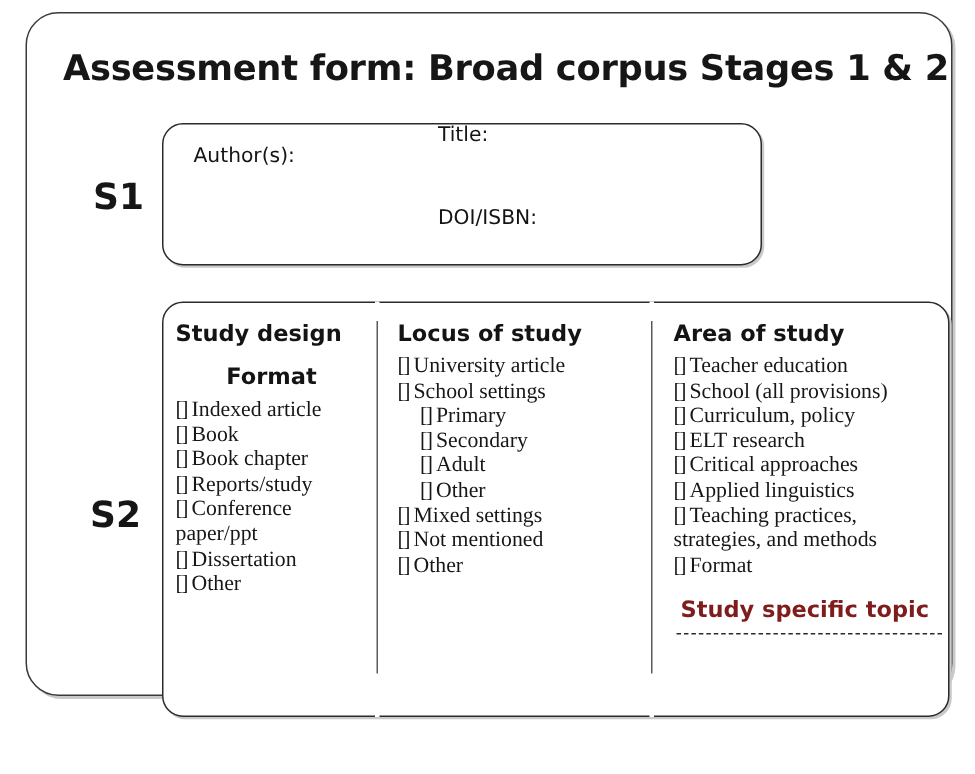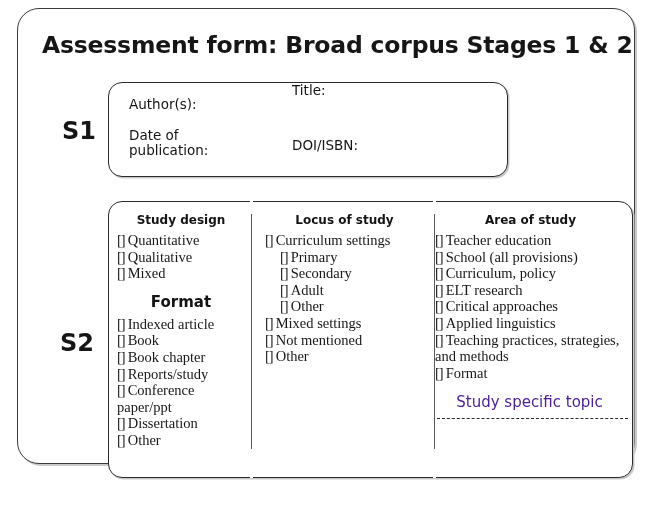--- a/index.html
+++ b/index.html
@@ -101,38 +101,37 @@
     width: 100%; height: 100%;
     display: flex;
   }
   .col {
     position: relative;
     box-sizing: border-box;
     padding-top: 11px;
   }
   #col-design  { width: 142px; padding-left: 8px; }
   #col-locus   { width: 183px; padding-left: 13px;  border-left: 1.4px solid #5a5a5a; }
-  #col-area    { width: 198px;  border-left: 1.4px solid #5a5a5a; }
+  #col-area    { width: 198px; padding-left: 14px;  border-left: 1.4px solid #5a5a5a; }
   
   #col-locus::before, #col-area::before,
   #col-locus::after,  #col-area::after {
     content: "";
     position: absolute;
     left: -2px;
     width: 3px;
     background: #ffffff;
   }
   #col-locus::before, #col-area::before { top: -1px; height: 13px; }
   #col-locus::after,  #col-area::after  { bottom: -1px; height: 29px; }
 
   .col-heading {
     font-family: "DejaVu Sans", sans-serif;
     font-weight: bold;
-    font-size: 12px;
-    text-align: center;
+    font-size: 15px;
     color: #141414;
     margin: 0 0 5px 0;
   }
   #col-design .col-heading  { padding-right: 6px; }
   #col-locus  .col-heading  { padding-right: 10px; }
   #col-area   .col-heading  { padding-right: 6px; }
 
   .sub-heading {
     font-family: "DejaVu Sans", sans-serif;
     font-weight: bold;
@@ -158,24 +157,24 @@
   ul.opts li.wrap { white-space: normal; }
   ul.opts li.indent { padding-left: 15px; }
   .cb {
     font-family: "Liberation Serif", serif;
     letter-spacing: -1px;
     margin-right: 3px;
   }
 
   #study-topic-heading {
     font-family: "DejaVu Sans", sans-serif;
-    font-weight: normal;
+    font-weight: bold;
     font-size: 15px;
     text-align: center;
-    color: #4c1d95;
+    color: #7f1d1d;
     margin: 12px 0 0 0;
     padding-right: 8px;
   }
   #study-topic-line {
     margin: 7px 4px 0 2px;
     border-top: 1.6px dashed #2b2b2b;
     height: 0;
   }
 </style>
 </head>
@@ -183,44 +182,31 @@
 
 <div id="outer-frame">
 
   <div id="form-title">Assessment form: Broad corpus Stages 1 &amp; 2</div>
 
   <div id="stage1-label" class="stage-label">S1</div>
 
   <div id="s1-box">
     <div id="s1-authors" class="s1-field">Author(s):</div>
     <div id="s1-title" class="s1-field">Title:</div>
-    <div id="s1-date" class="s1-field" style="white-space: pre-line;">Date of
-publication:</div>
     <div id="s1-doi" class="s1-field">DOI/ISBN:</div>
   </div>
 
   <div id="stage2-label" class="stage-label">S2</div>
 
   <div id="s2-box">
     <div class="s2-columns">
 
       <div class="col" id="col-design">
         <div class="col-heading">Study design</div>
 
-        <ul class="opts">
-          <li>
-            <span class="cb">[]</span><span>Quantitative</span>
-          </li>
-          <li>
-            <span class="cb">[]</span><span>Qualitative</span>
-          </li>
-          <li>
-            <span class="cb">[]</span><span>Mixed</span>
-          </li>
-        </ul>
 
         <div class="sub-heading">Format</div>
 
         <ul class="opts">
           <li>
             <span class="cb">[]</span><span>Indexed article</span>
           </li>
           <li>
             <span class="cb">[]</span><span>Book</span>
           </li>
@@ -240,21 +226,24 @@
             <span class="cb">[]</span><span>Other</span>
           </li>
         </ul>
       </div>
 
       <div class="col" id="col-locus">
         <div class="col-heading">Locus of study</div>
 
         <ul class="opts">
           <li>
-            <span class="cb">[]</span><span>Curriculum settings</span>
+            <span class="cb">[]</span><span>University article</span>
+          </li>
+          <li>
+            <span class="cb">[]</span><span>School settings</span>
           </li>
           <li class="indent">
             <span class="cb">[]</span><span>Primary</span>
           </li>
           <li class="indent">
             <span class="cb">[]</span><span>Secondary</span>
           </li>
           <li class="indent">
             <span class="cb">[]</span><span>Adult</span>
           </li>

